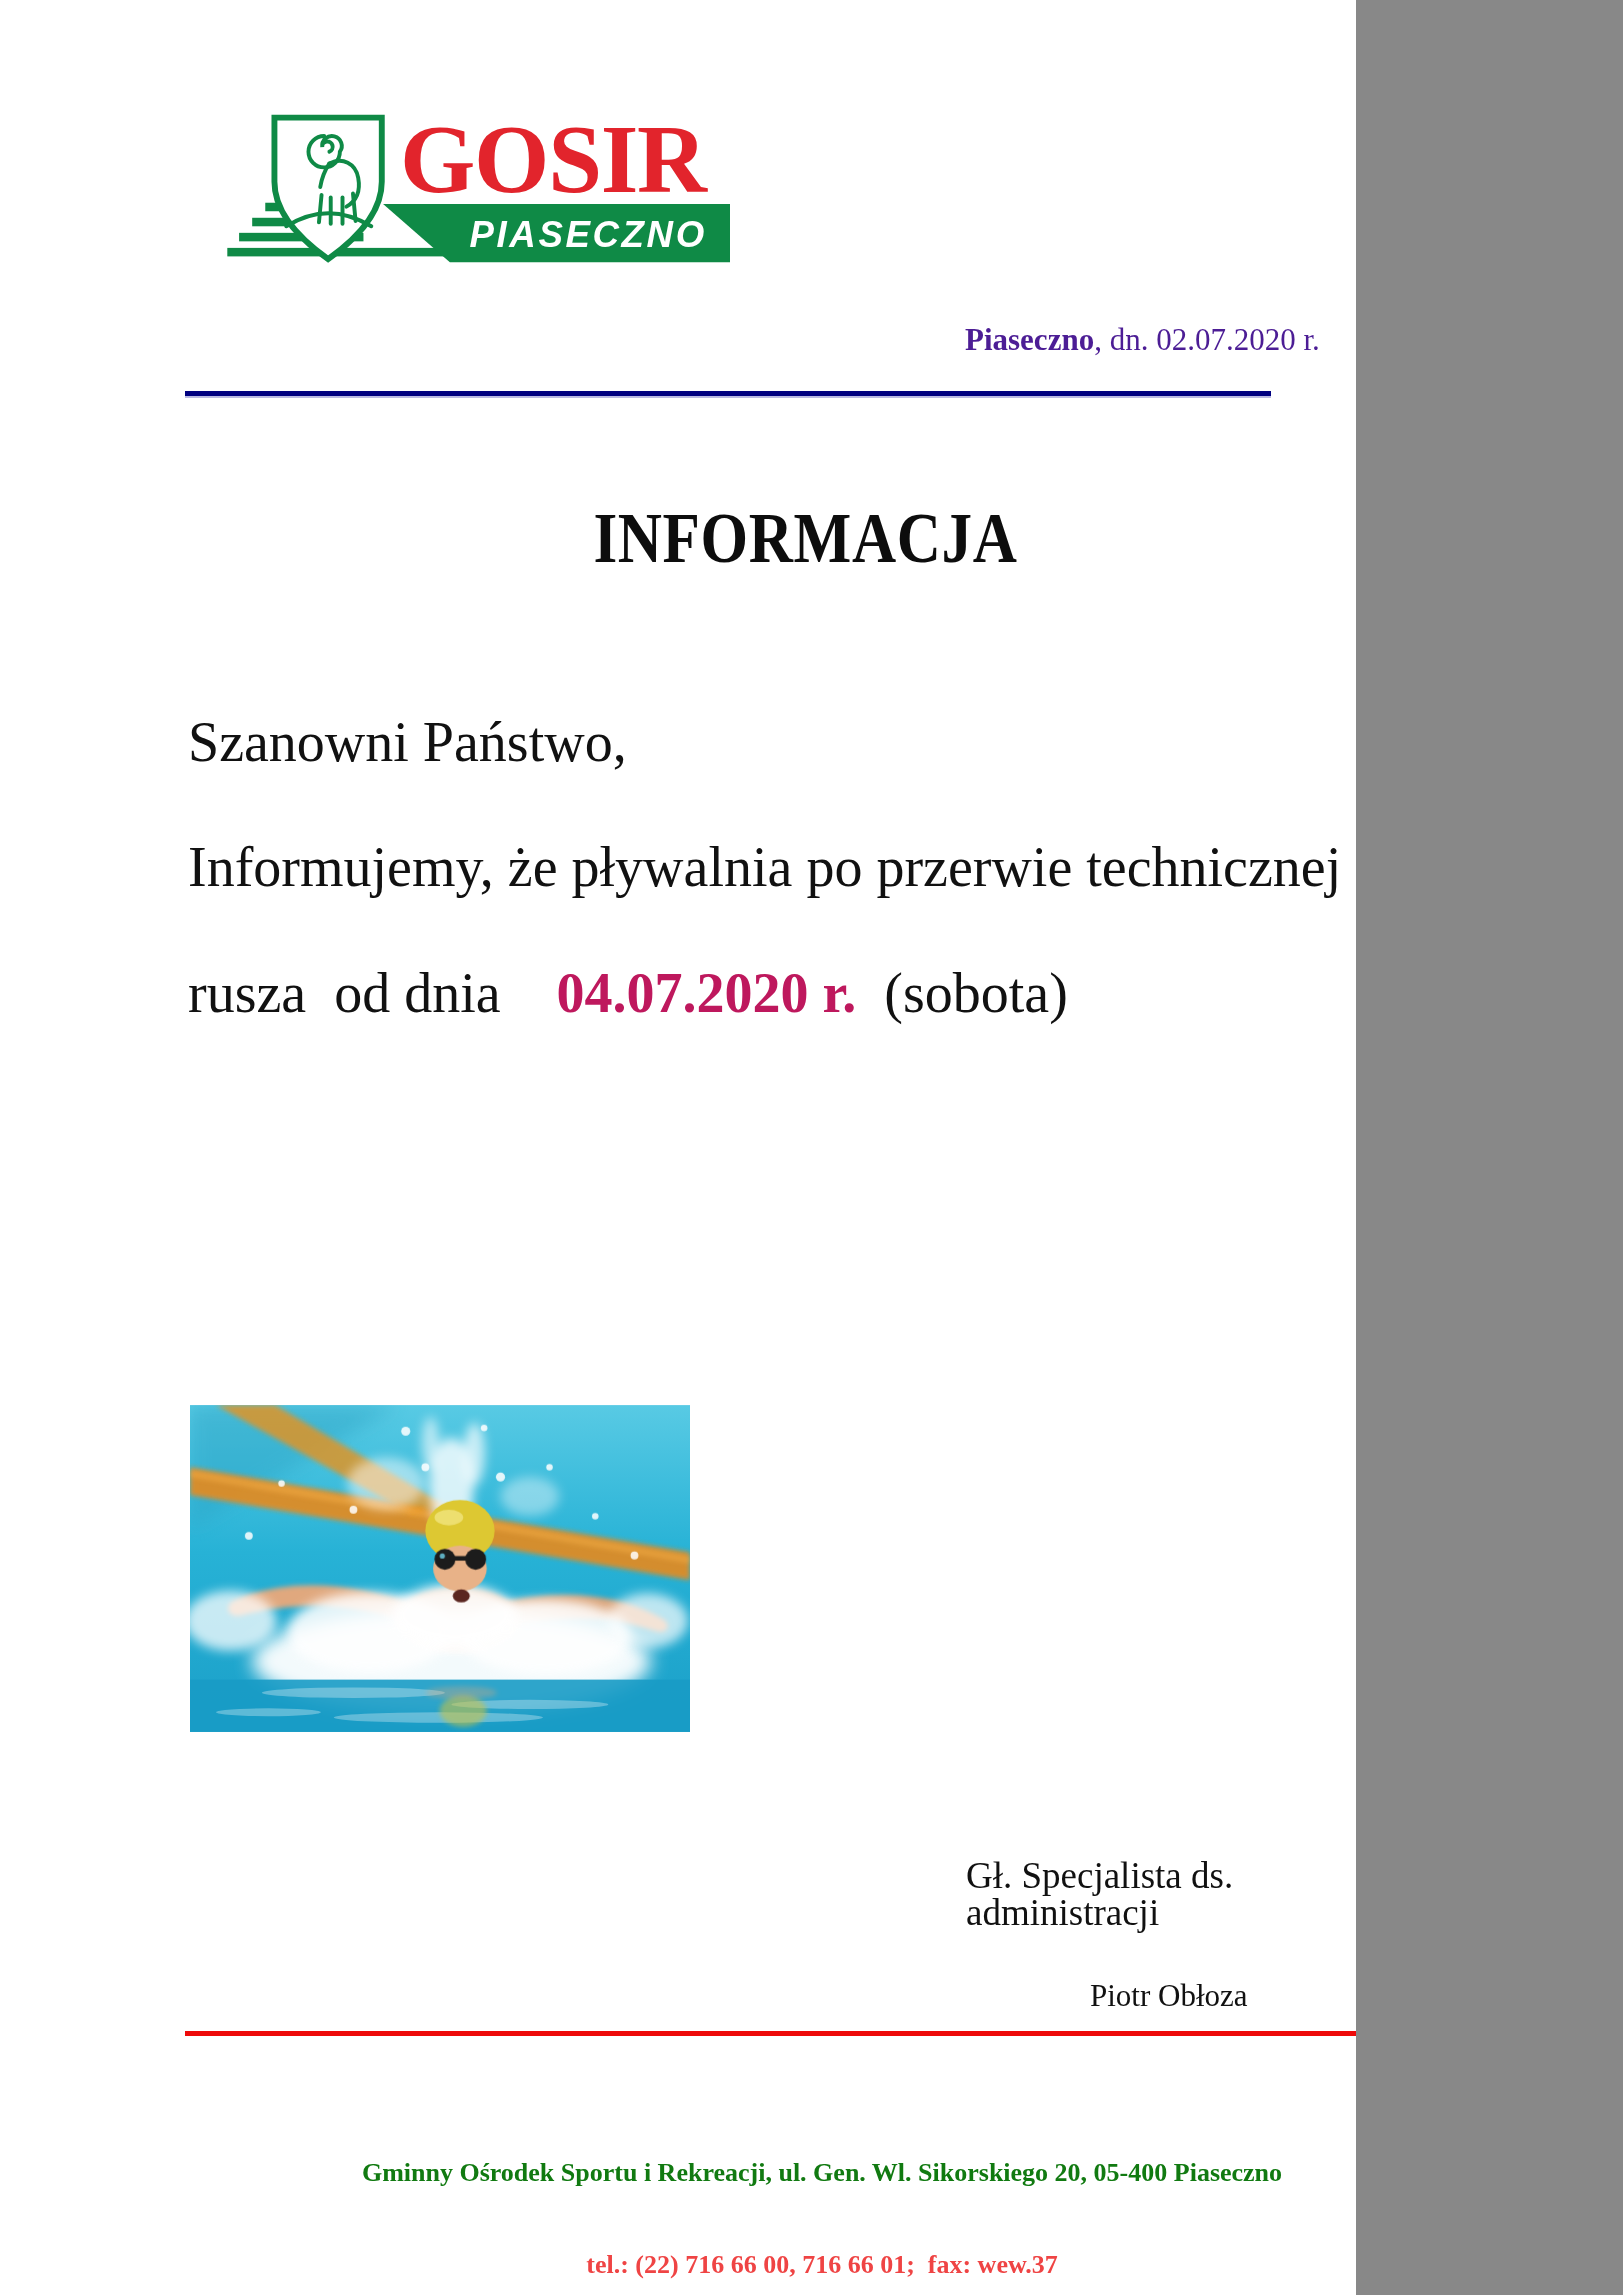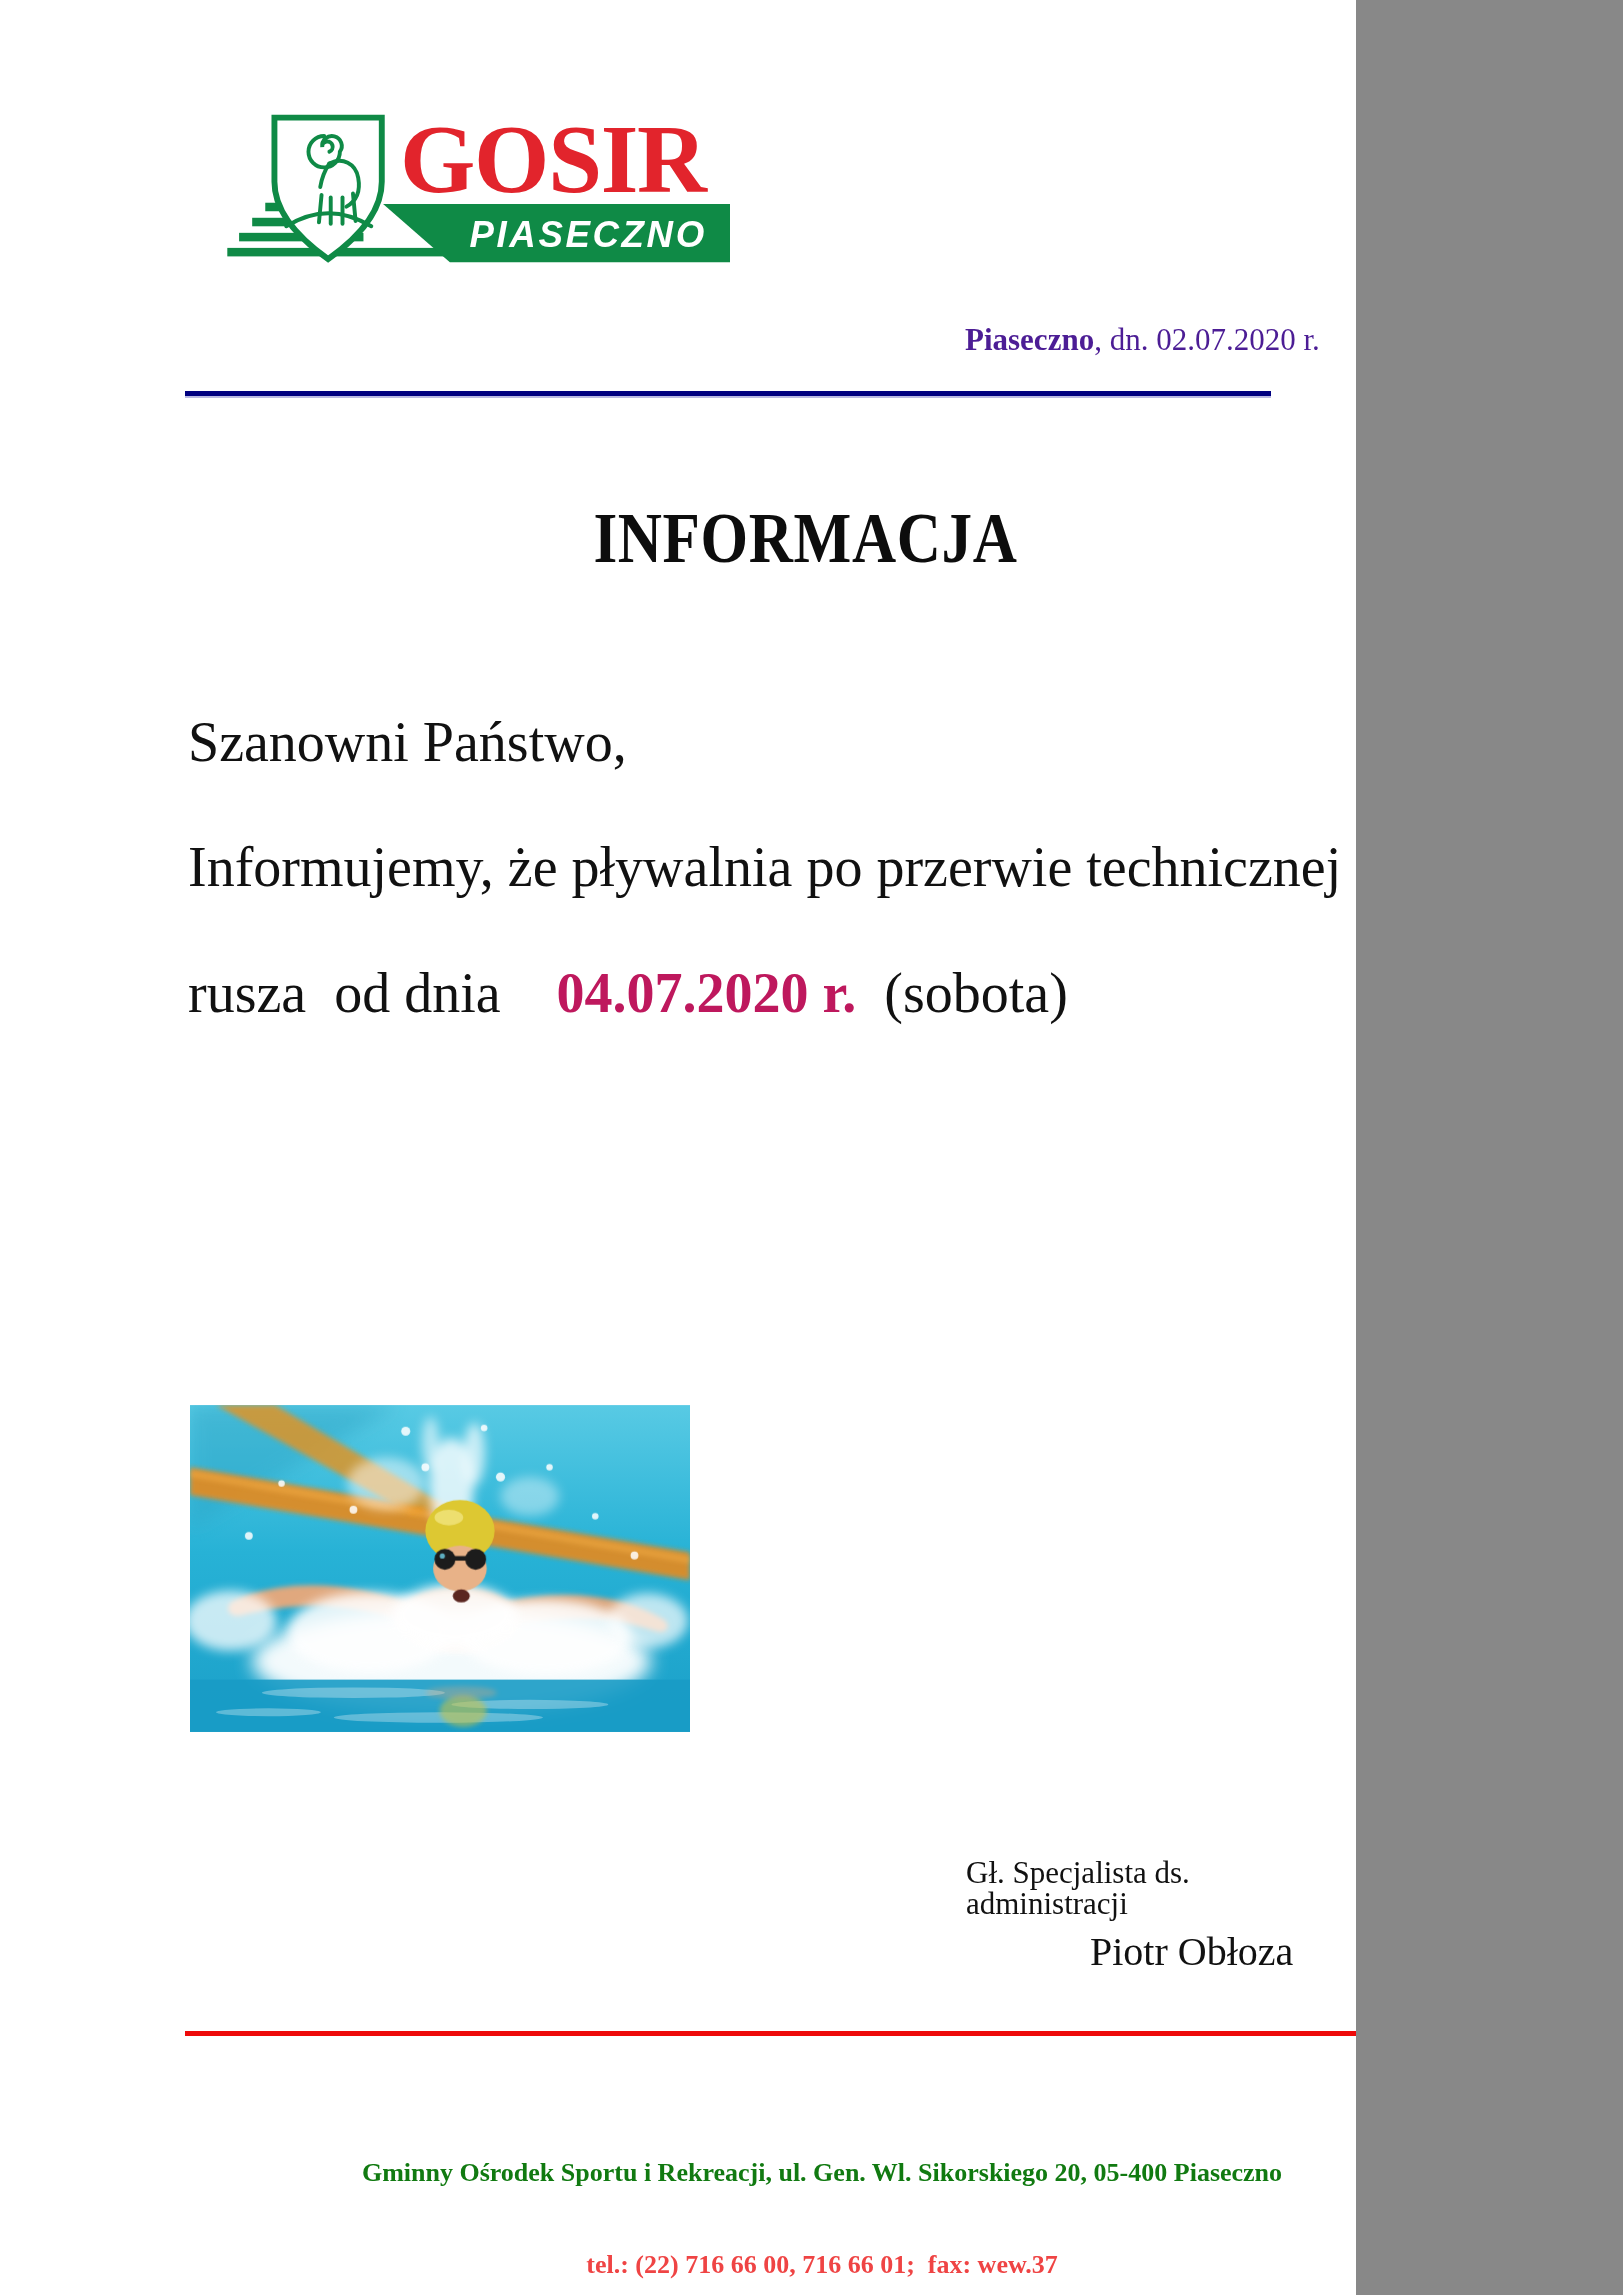--- a/index.html
+++ b/index.html
@@ -45,22 +45,22 @@
   #salutation{top:714px;}
   #line1{top:839px;}
   #line2{top:965px;}
   #line2 .reddate{color:#be185d;font-weight:bold;}
   #paragraph{
     top:1179px;left:188px;width:1178px;
     font-size:38px;color:#111;line-height:1.2;
   }
   #paragraph b{font-weight:bold;}
   
-  #sig-role{top:1857px;left:966px;font-size:31px;color:#111;line-height:1;}
-  #sig-name{top:1932px;left:1090px;font-size:40px;color:#111;line-height:1;}
+  #sig-role{top:1857px;left:966px;font-size:37px;color:#111;line-height:1;}
+  #sig-name{top:1980px;left:1090px;font-size:31px;color:#111;line-height:1;}
   
   #footer{
     top:2097px;left:185px;width:1274px;
     text-align:center;font-weight:bold;line-height:1.18;
     font-size:26px;white-space:pre-wrap;
   }
   #footer .f-green{color:#117a11;}
   #footer .f-navy{color:#ef4444;}
   
   #logo{top:111px;left:226px;width:504px;height:154px;}

